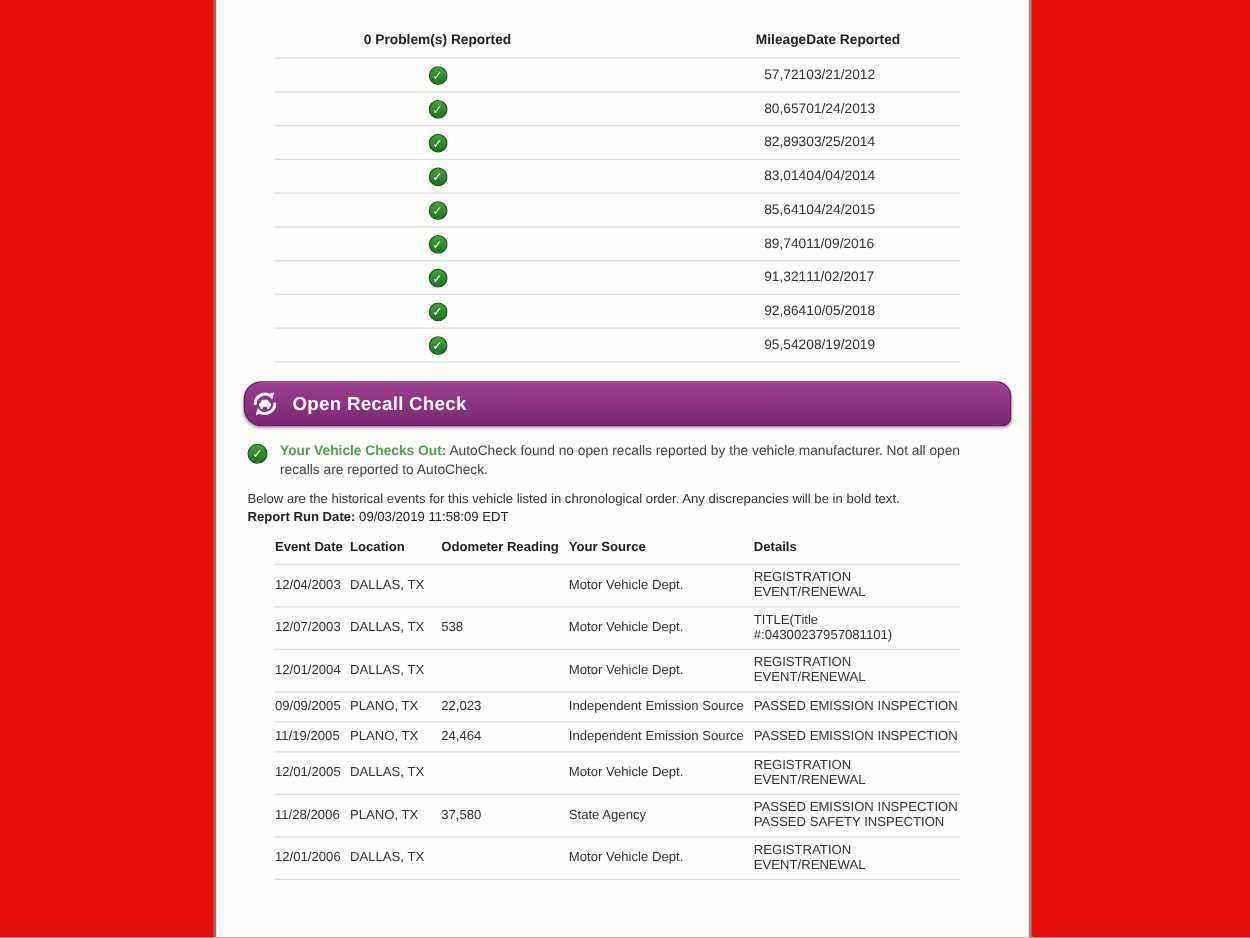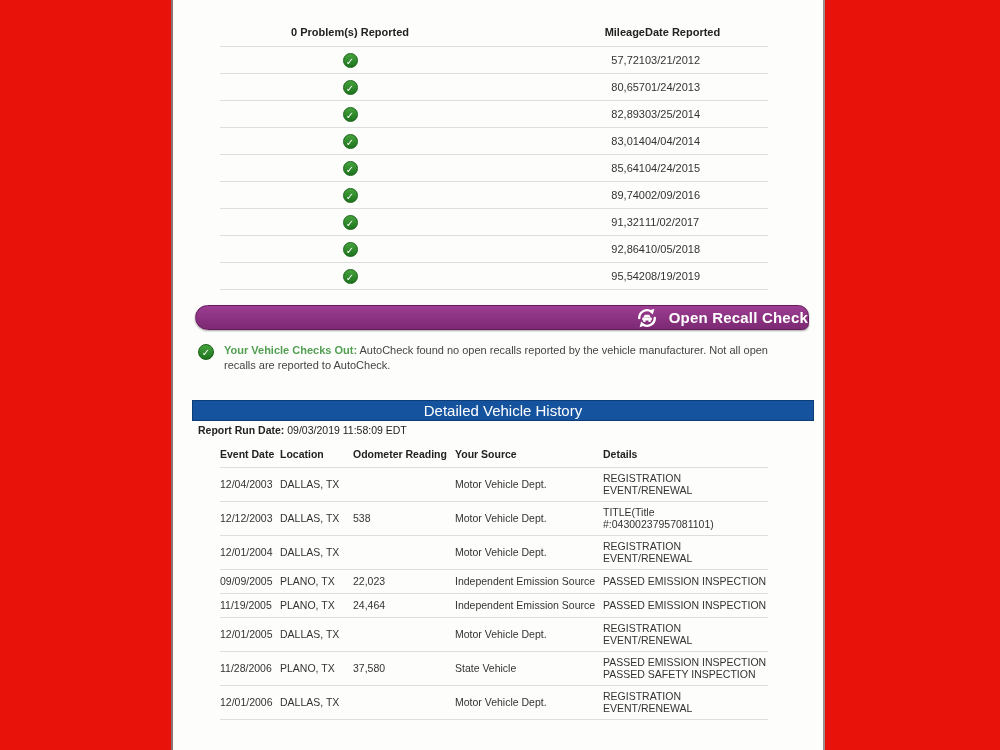--- a/index.html
+++ b/index.html
@@ -26,27 +26,26 @@
   .check-icon {
     display:inline-block; width:15px; height:15px; border-radius:50%;
     background:linear-gradient(#45a33c,#1d741d);
     border:1px solid #156015;
     color:#fff; font-size:10px; font-weight:bold; line-height:15px; text-align:center;
     vertical-align:middle;
   }
 
   
   .recall-banner {
-    margin:15px 0 0 22px; width:614px; height:25px;
+    margin:15px 0 0 22px; width:614px; height:36px;
     background:linear-gradient(#9c3d92,#7c2973);
     border:1px solid #641c5c;
     border-radius:14px 12px 7px 14px;
     display:flex; align-items:center; padding-left:3px;
     box-shadow:0 1px 2px rgba(0,0,0,.35);
-    justify-content:flex-end;
   }
   .recall-banner .title { color:#fff; font-size:15px; font-weight:bold; margin-left:9px; letter-spacing:.2px; }
 
   .recall-status { display:flex; margin:13px 0 0 25px; width:600px; }
   .recall-status .check-icon { width:16px; height:16px; line-height:16px; margin-top:1px; }
   .recall-text { margin-left:10px; font-size:11px; line-height:15px; color:#444; width:572px; }
   .recall-text .green { color:#53a053; font-weight:bold; }
 
   
   .history-banner {
@@ -106,21 +105,21 @@
             <div class="col-date">04/04/2014</div>
           </div>
           <div class="mt-row">
             <div class="col-check"><span class="check-icon">✓</span></div>
             <div class="col-mileage">85,641</div>
             <div class="col-date">04/24/2015</div>
           </div>
           <div class="mt-row">
             <div class="col-check"><span class="check-icon">✓</span></div>
             <div class="col-mileage">89,740</div>
-            <div class="col-date">02/09/2016</div>
+            <div class="col-date">11/09/2016</div>
           </div>
           <div class="mt-row">
             <div class="col-check"><span class="check-icon">✓</span></div>
             <div class="col-mileage">91,321</div>
             <div class="col-date">11/02/2017</div>
           </div>
           <div class="mt-row">
             <div class="col-check"><span class="check-icon">✓</span></div>
             <div class="col-mileage">92,864</div>
             <div class="col-date">10/05/2018</div>
@@ -148,22 +147,22 @@
         </svg>
       </span>
       <span class="title">Open Recall Check</span>
     </div>
 
     <div class="recall-status">
       <span class="check-icon">✓</span>
       <div class="recall-text"><span class="green">Your Vehicle Checks Out:</span><span> AutoCheck found no open recalls reported by the vehicle manufacturer. Not all open recalls are reported to AutoCheck.</span></div>
     </div>
 
-    <div class="history-banner">Detailed Vehicle History</div>
-
+
+    <div class="history-intro">Below are the historical events for this vehicle listed in chronological order. Any discrepancies will be in bold text.</div>
     <div class="meta-line"><b>Report Run Date:</b><span> 09/03/2019 11:58:09 EDT</span></div>
 
     <div class="history-table">
       <div class="ht-header">
         <div class="hc-date">Event Date</div>
         <div class="hc-loc">Location</div>
         <div class="hc-odo">Odometer Reading</div>
         <div class="hc-src">Your Source</div>
         <div class="hc-det">Details</div>
       </div>
@@ -171,21 +170,21 @@
           <div class="ht-row">
             <div class="hc-date">12/04/2003</div>
             <div class="hc-loc">DALLAS, TX</div>
             <div class="hc-odo"></div>
             <div class="hc-src">Motor Vehicle Dept.</div>
             <div class="hc-det">
               <div class="">REGISTRATION EVENT/RENEWAL</div>
             </div>
           </div>
           <div class="ht-row">
-            <div class="hc-date">12/12/2003</div>
+            <div class="hc-date">12/07/2003</div>
             <div class="hc-loc">DALLAS, TX</div>
             <div class="hc-odo">538</div>
             <div class="hc-src">Motor Vehicle Dept.</div>
             <div class="hc-det">
               <div class="">TITLE(Title #:04300237957081101)</div>
             </div>
           </div>
           <div class="ht-row">
             <div class="hc-date">12/01/2004</div>
             <div class="hc-loc">DALLAS, TX</div>
@@ -219,21 +218,21 @@
             <div class="hc-odo"></div>
             <div class="hc-src">Motor Vehicle Dept.</div>
             <div class="hc-det">
               <div class="">REGISTRATION EVENT/RENEWAL</div>
             </div>
           </div>
           <div class="ht-row">
             <div class="hc-date">11/28/2006</div>
             <div class="hc-loc">PLANO, TX</div>
             <div class="hc-odo">37,580</div>
-            <div class="hc-src">State Vehicle</div>
+            <div class="hc-src">State Agency</div>
             <div class="hc-det">
               <div class="">PASSED EMISSION INSPECTION</div>
               <div class="">PASSED SAFETY INSPECTION</div>
             </div>
           </div>
           <div class="ht-row">
             <div class="hc-date">12/01/2006</div>
             <div class="hc-loc">DALLAS, TX</div>
             <div class="hc-odo"></div>
             <div class="hc-src">Motor Vehicle Dept.</div>

